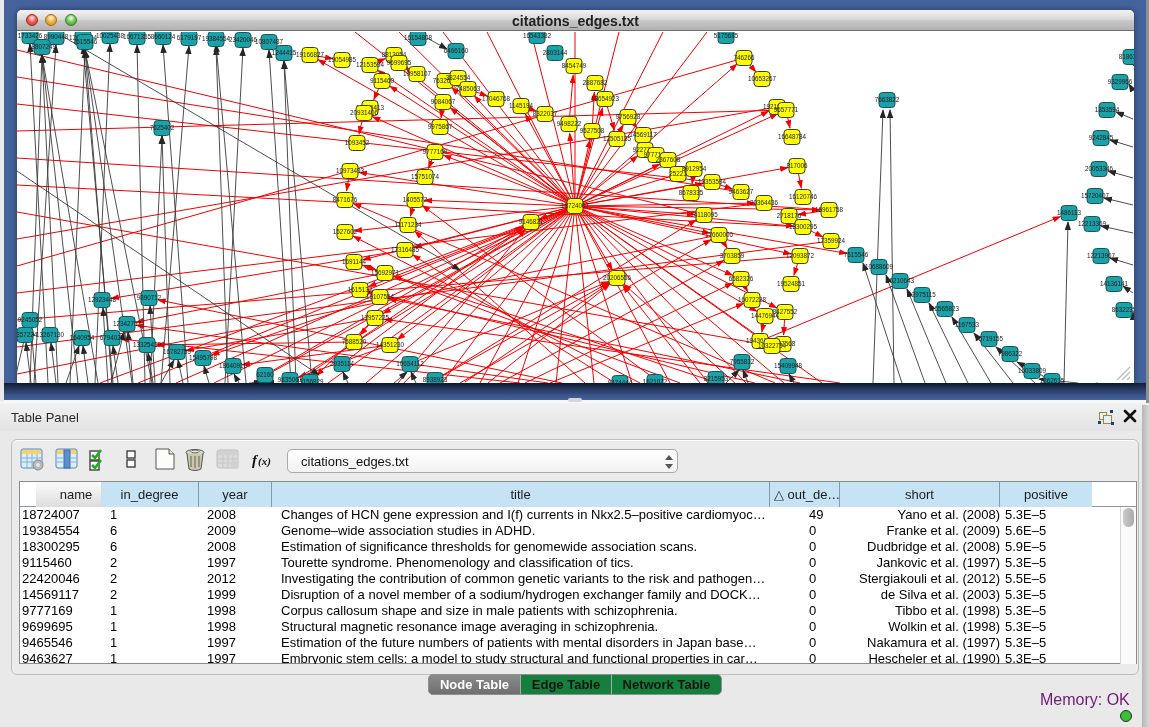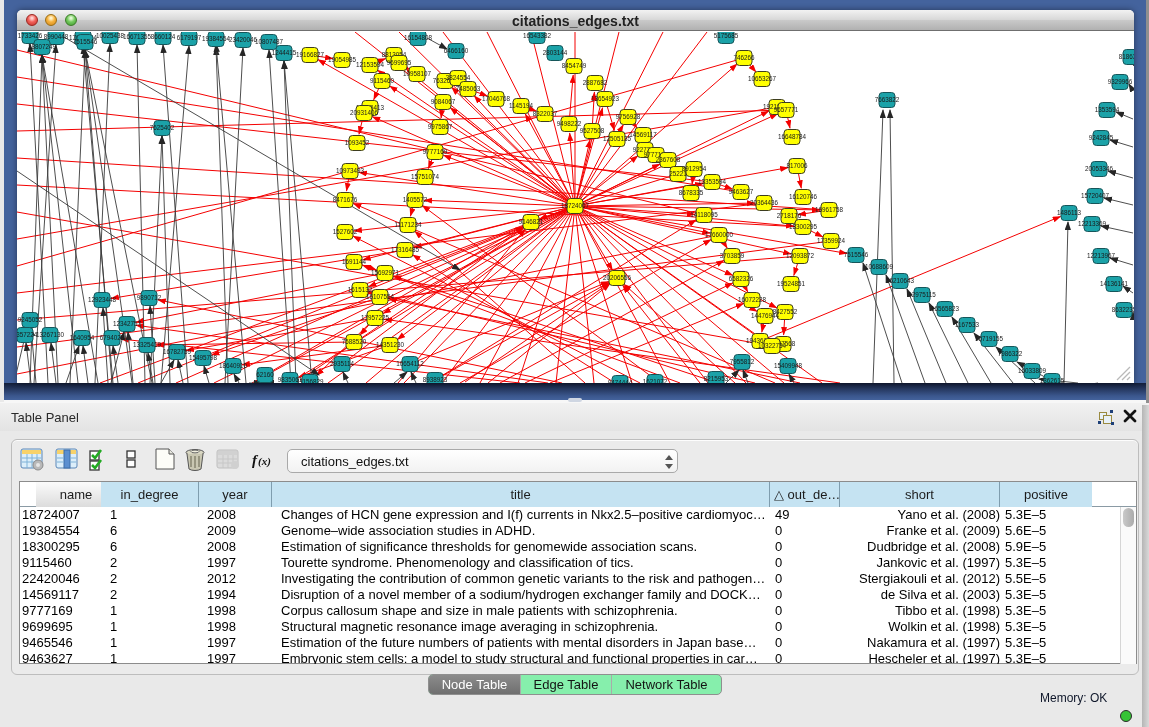--- a/index.html
+++ b/index.html
@@ -28,29 +28,29 @@
 #grid{position:absolute;left:7px;top:41px;width:1118px;height:183px;background:#fff;border:1px solid #8c8c8c}
 #ghead{position:absolute;left:0;top:0;width:1116px;height:25px;background:#fff;border-bottom:1px solid #8a9aa4}
 .h{position:absolute;top:0;height:25px;border-right:1px solid #7f9dae;font-size:13px;color:#1c1c1c;text-align:center;line-height:25px;white-space:nowrap;overflow:hidden;background:#c5e3f2}
 #h0{left:16px;width:81px;background:linear-gradient(#fbfbfb,#dcdcdc);border-right:1px solid #9b9b9b}
 #h1{left:81px;width:98px}#h2{left:179px;width:73px}#h3{left:252px;width:498px}
 #h4{left:750px;width:70px;text-align:center;padding-left:4px}#h5{left:820px;width:160px}#h6{left:980px;width:92px;border-right:none}
 #gbody{position:absolute;left:0;top:25px;width:1116px;height:157px;overflow:hidden}
 .tr{position:relative;height:16px;width:1100px}
 .c{position:absolute;top:0;font-size:13px;color:#000;white-space:nowrap;overflow:hidden}
 .c0{left:2px;width:78px}.c1{left:90px;width:80px}.c2{left:187px;width:60px}.c3{left:261px;width:487px}
-.c4{left:755px;width:60px}.c5{left:820px;width:160px;text-align:right}.c6{left:985px;width:86px}
+.c4{left:789px;width:60px}.c5{left:820px;width:160px;text-align:right}.c6{left:985px;width:86px}
 #vsb{position:absolute;left:1100px;top:25px;width:16px;height:157px;background:#fafafa;border-left:1px solid #d5d5d5}
 #vsb div{position:absolute;left:2px;top:1px;width:11px;height:19px;background:linear-gradient(90deg,#c9c9c9,#ababab);border-radius:6px}
-#tabs{position:absolute;left:428px;top:674px;width:294px;height:21px;border:1px solid #8f8f8f;border-radius:5px;background:#86efac;font-size:13px;font-weight:normal}
+#tabs{position:absolute;left:428px;top:674px;width:294px;height:21px;border:1px solid #8f8f8f;border-radius:5px;background:#15803d;font-size:13px;font-weight:bold}
 .seg{position:absolute;top:0;height:19px;line-height:19px;text-align:center;color:#141414}
 #seg0{left:0;width:91px;background:linear-gradient(#8c8c8c,#6f6f6f);color:#fff;border-radius:4px 0 0 4px}
 #seg1{left:91px;width:91px;border-left:1px solid #aaa}
 #seg2{left:182px;width:110px;border-left:1px solid #aaa}
-#mem{position:absolute;left:1040px;top:691px;font-size:12px;color:#0f172a}
+#mem{position:absolute;left:1040px;top:691px;font-size:16px;color:#701a75}
 #memdot{position:absolute;left:1120px;top:710px;width:12px;height:12px;border-radius:50%;background:#35c335;border:1.5px solid #2b2b2b}
 #rstrip2{position:absolute;left:1142px;top:405px;width:7px;height:322px;background:linear-gradient(90deg,#b5b5b5,#d9d9d9)}
 #notch{position:absolute;left:568px;top:398px;width:14px;height:4px;background:#cfd6e2;border-radius:2px}
 </style></head><body>
 <div id="stage">
  <div id="desk"></div>
     <div id="deskband"></div>
     <div id="deskwhite"></div>
     <div id="lgray"></div>
  <div id="win">
@@ -992,21 +992,21 @@
               <div class="c c1">2</div>
               <div class="c c2">2012</div>
               <div class="c c3">Investigating the contribution of common genetic variants to the risk and pathogen…</div>
               <div class="c c4">0</div>
               <div class="c c5">Stergiakouli et al. (2012)</div>
               <div class="c c6">5.5E–5</div>
             </div>
             <div class="tr">
               <div class="c c0">14569117</div>
               <div class="c c1">2</div>
-              <div class="c c2">1994</div>
+              <div class="c c2">1999</div>
               <div class="c c3">Disruption of a novel member of a sodium/hydrogen exchanger family and DOCK…</div>
               <div class="c c4">0</div>
               <div class="c c5">de Silva et al. (2003)</div>
               <div class="c c6">5.3E–5</div>
             </div>
             <div class="tr">
               <div class="c c0">9777169</div>
               <div class="c c1">1</div>
               <div class="c c2">1998</div>
               <div class="c c3">Corpus callosum shape and size in male patients with schizophrenia.</div>
@@ -1031,21 +1031,21 @@
               <div class="c c4">0</div>
               <div class="c c5">Nakamura et al. (1997)</div>
               <div class="c c6">5.3E–5</div>
             </div>
             <div class="tr">
               <div class="c c0">9463627</div>
               <div class="c c1">1</div>
               <div class="c c2">1997</div>
               <div class="c c3">Embryonic stem cells: a model to study structural and functional properties in car…</div>
               <div class="c c4">0</div>
-              <div class="c c5">Hescheler et al. (1997)</div>
+              <div class="c c5">Hescheler et al. (1990)</div>
               <div class="c c6">5.3E–5</div>
             </div>
           </div>
     <div id="vsb">
             <div></div>
           </div>
    </div>
   </div>
  </div>
  <div id="tabs">

